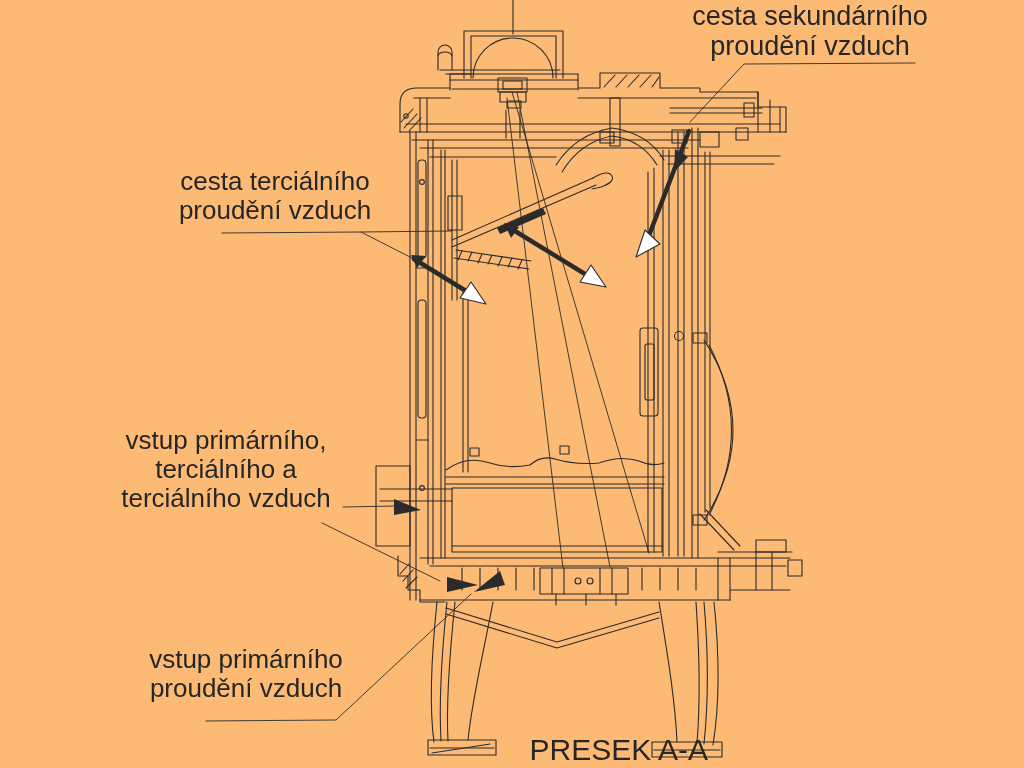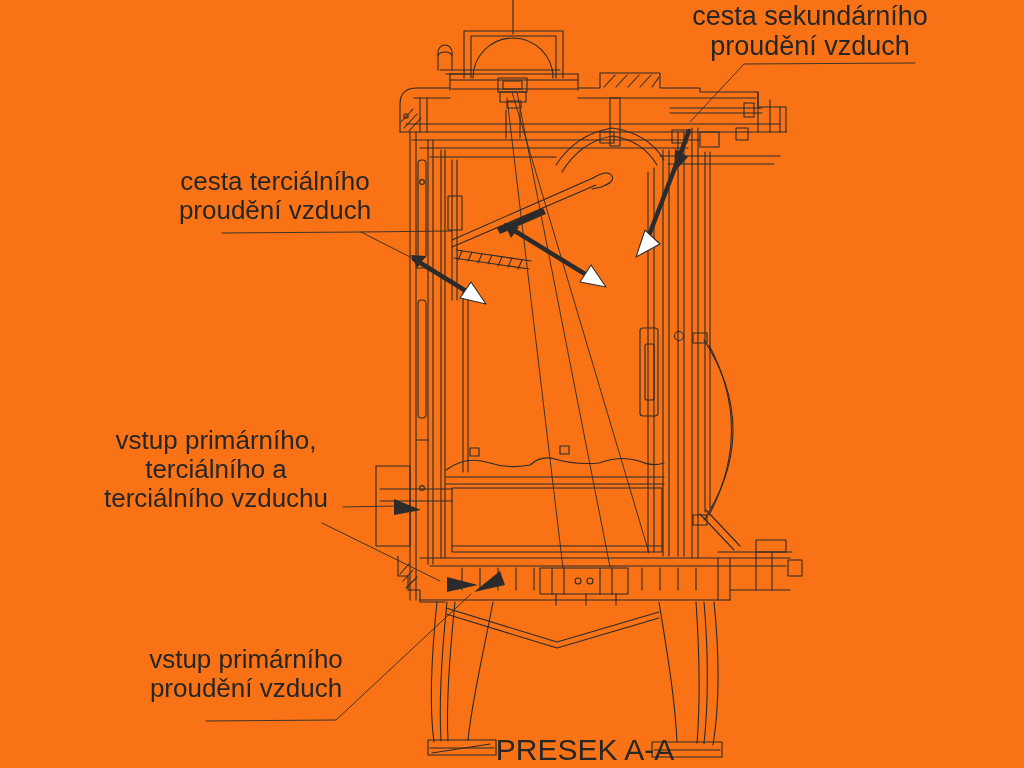--- a/index.html
+++ b/index.html
@@ -1,31 +1,31 @@
 <!DOCTYPE html>
 <html><head>
 <meta charset="utf-8">
 <style>
   html,body{margin:0;padding:0;background:#ffffff;}
   .stage{
-    position:relative;width:1024px;height:768px;background:#f97316;
+    position:relative;width:1024px;height:768px;background:#fdba74;
     overflow:hidden;font-family:"Liberation Sans",sans-serif;
   }
   .stage svg{position:absolute;left:0;top:0;}
   .lbl{
     position:absolute;text-align:center;color:#262626;
     font-size:26px;line-height:29px;letter-spacing:0px;white-space:nowrap;
   }
   .lbl span{display:block;}
   .lbl-secondary{left:660px;top:1px;width:300px;font-size:27px;line-height:30px;}
   .lbl-tertiary{left:160px;top:167px;width:230px;text-align:center;}
-  .lbl-inlet{left:86px;top:426px;width:260px;}
+  .lbl-inlet{left:96px;top:426px;width:260px;}
   .lbl-primary{left:130px;top:645px;width:232px;}
   .caption{
-    position:absolute;left:462px;top:734px;width:246px;text-align:center;
+    position:absolute;left:462px;top:734px;width:246px;text-align:right;
     color:#262626;font-size:30px;line-height:32px;white-space:nowrap;
   }
 </style>
 </head>
 <body>
 
 <div class="stage">
 
   <svg width="1024" height="768" viewBox="0 0 1024 768">
     <g stroke="#2b2b2b" fill="none" stroke-width="1.1" stroke-linecap="round" stroke-linejoin="round">
@@ -247,21 +247,21 @@
   </div>
 
   <div class="lbl lbl-tertiary">
     <span>cesta terciálního</span>
     <span>proudění vzduch</span>
   </div>
 
   <div class="lbl lbl-inlet">
     <span>vstup primárního,</span>
     <span>terciálního a</span>
-    <span>terciálního vzduchu</span>
+    <span>terciálního vzduch</span>
   </div>
 
   <div class="lbl lbl-primary">
     <span>vstup primárního</span>
     <span>proudění vzduch</span>
   </div>
 
   <div class="caption">PRESEK A-A</div>
 
 </div>

